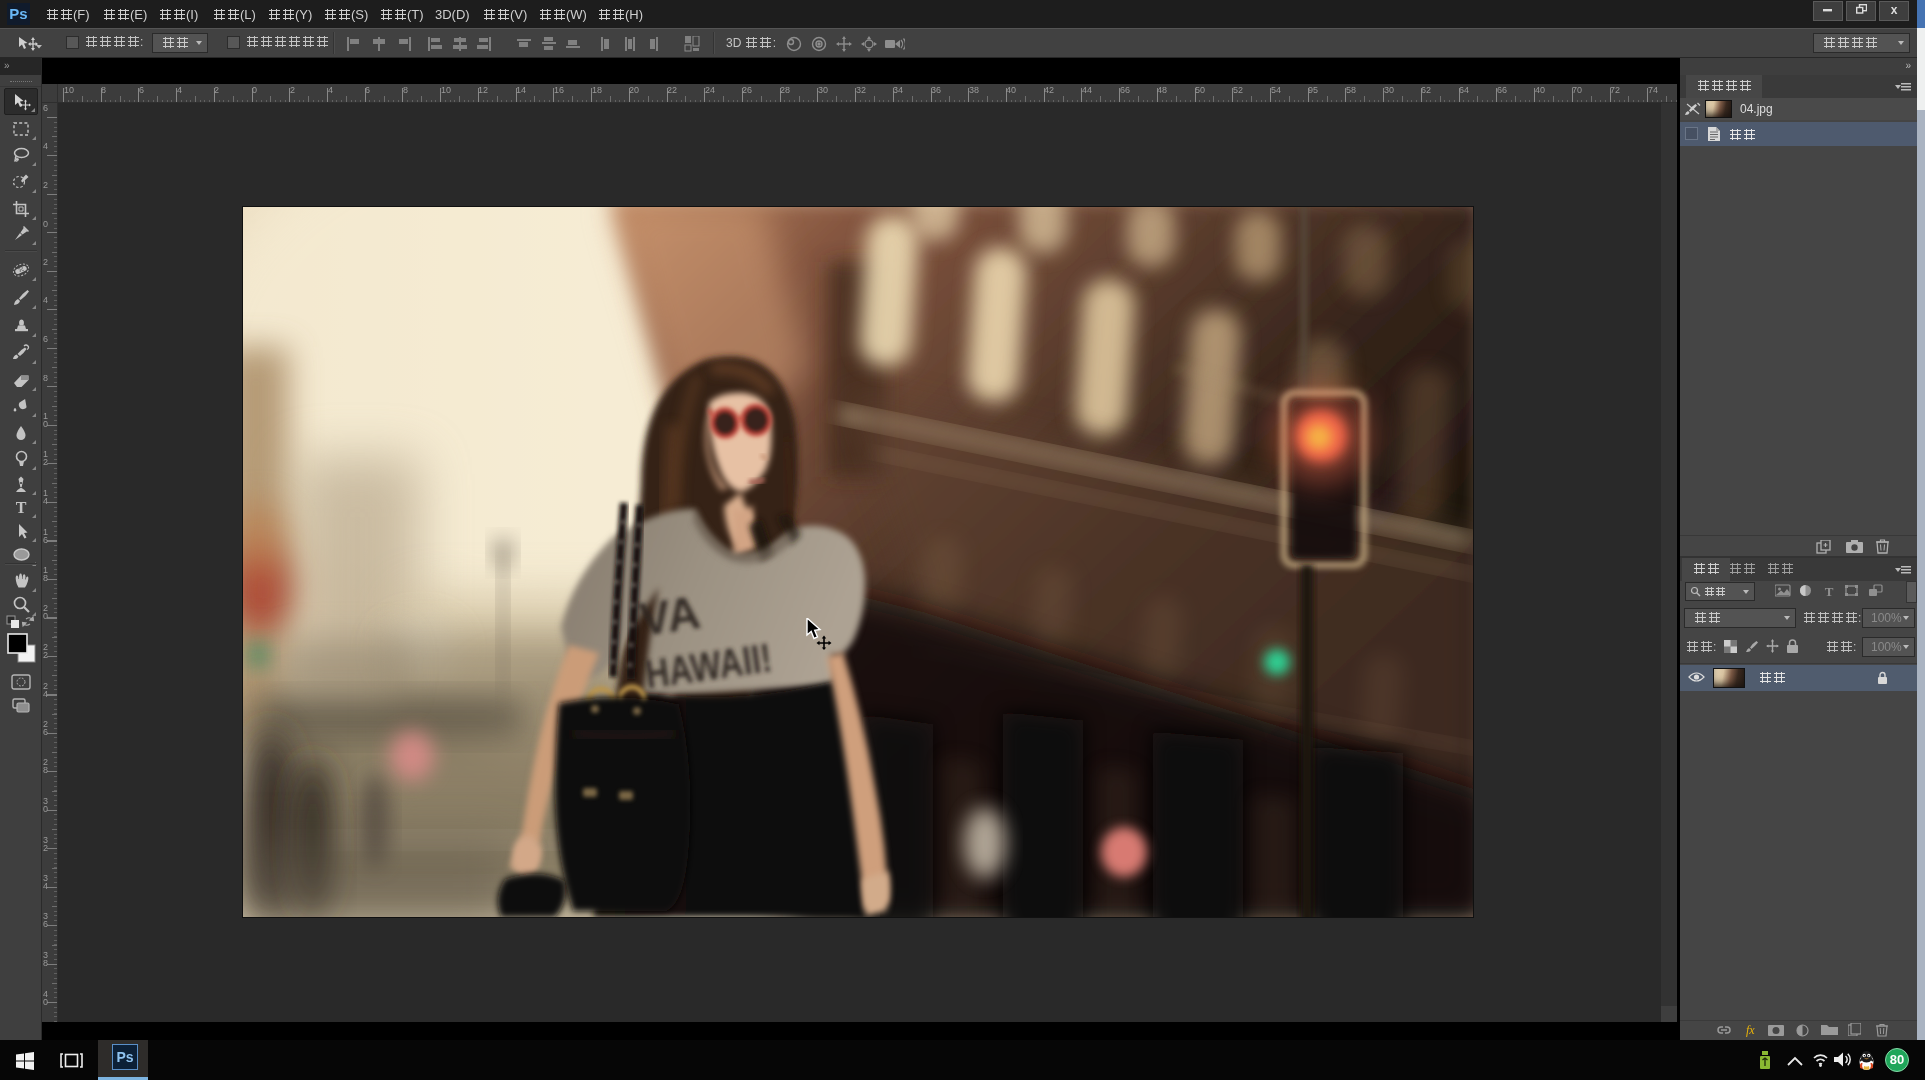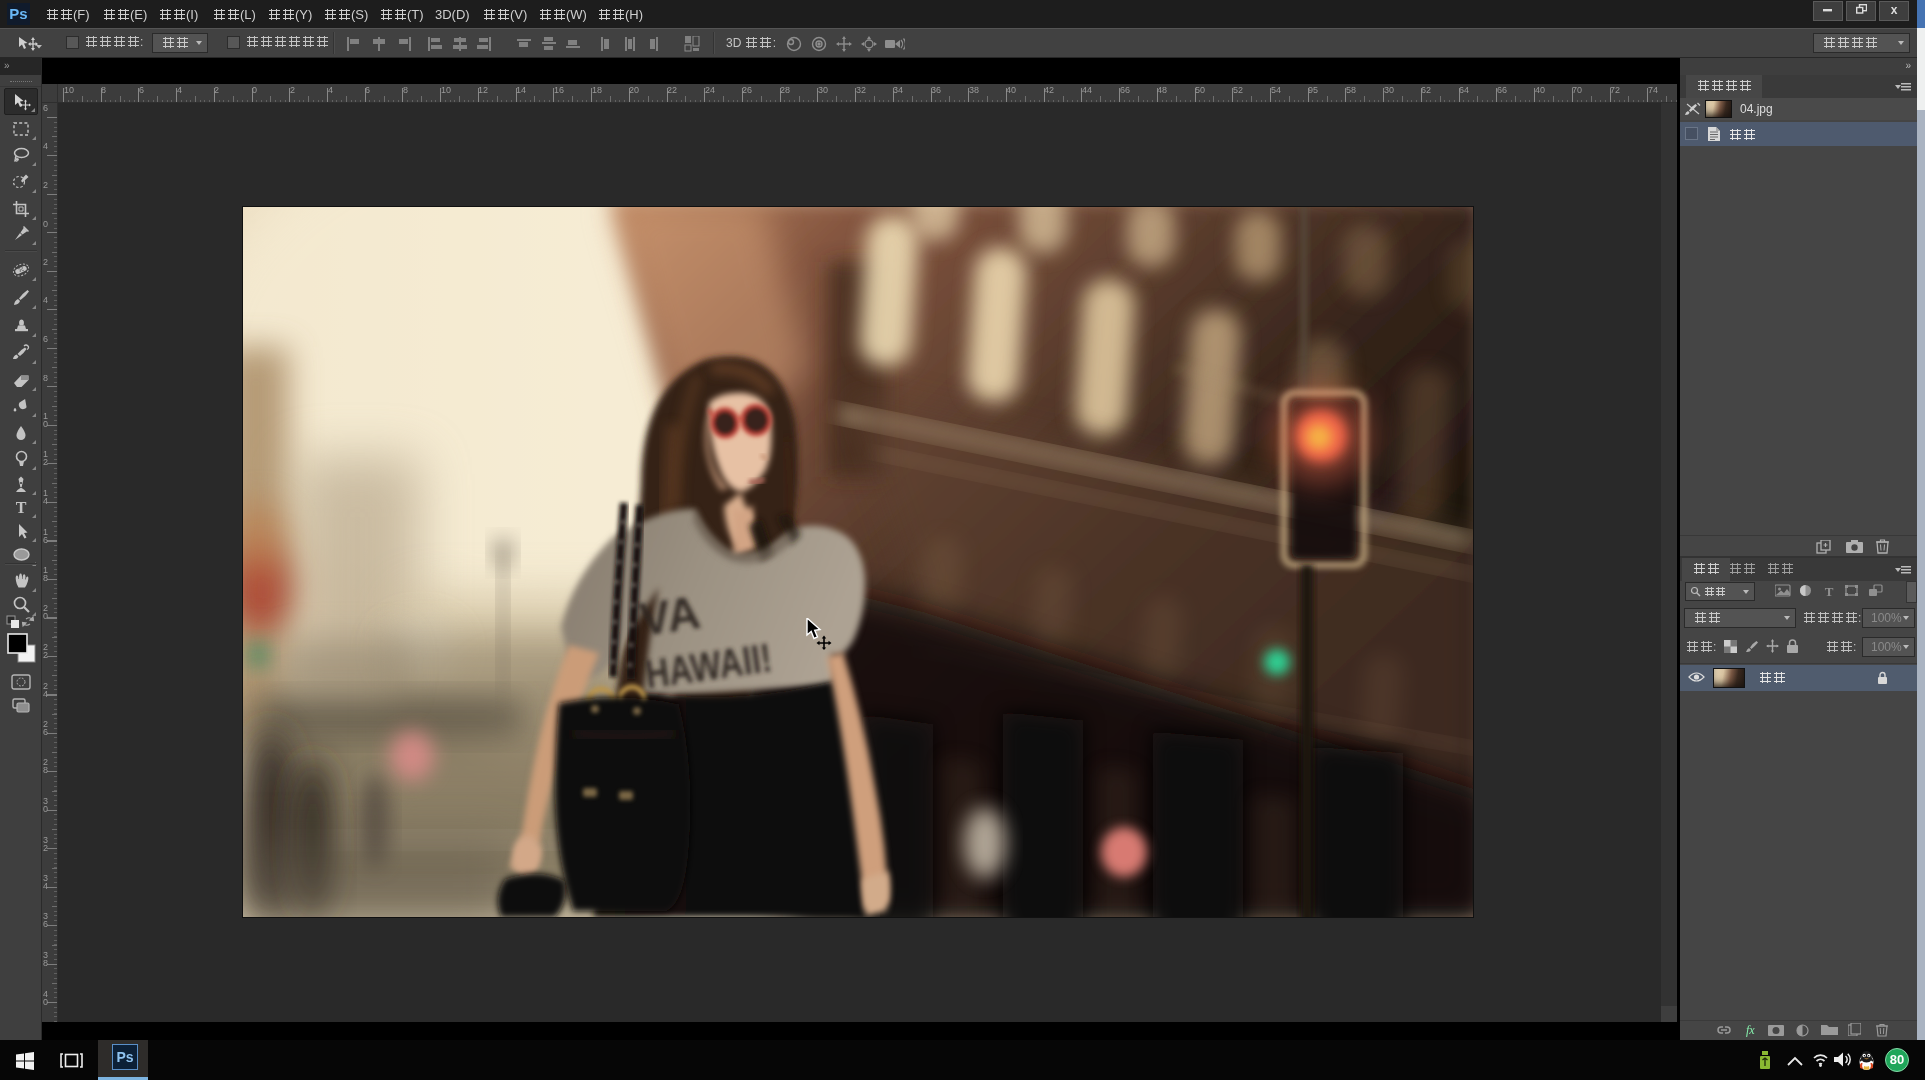--- a/index.html
+++ b/index.html
@@ -783,21 +783,21 @@
       <span class="ab" style="left:78px;top:6px;color:#e5e5e5;font-size:12px;font-style:italic"><i class="k"></i><i class="k"></i></span>
       <svg class="ab" style="left:197px;top:6px" width="11" height="14" viewBox="0 0 11 14">
           <rect x="1" y="6" width="9" height="7" rx="1" fill="#d8d8d8"></rect>
           <path d="M3 6 L3 4 a2.5 2.5 0 0 1 5 0 L8 6" fill="none" stroke="#d8d8d8" stroke-width="1.4"></path>
         </svg>
     </div>
     <div class="ab" style="left:0;top:962px;width:237px;height:20px;border-top:1px solid #3a3a3a">
       <svg class="ab" style="left:36px;top:4px" width="16" height="10" viewBox="0 0 16 10">
           <path d="M7 2 L5 2 a3 3 0 0 0 0 6 L7 8 M9 2 L11 2 a3 3 0 0 1 0 6 L9 8 M5 5 L11 5" fill="none" stroke="#9a9a9a" stroke-width="1.5"></path>
         </svg>
-      <span class="ab" style="left:66px;top:2px;color:#86efac;font-size:12px;font-style:italic;font-family:'Liberation Serif'">fx</span>
+      <span class="ab" style="left:66px;top:2px;color:#eab308;font-size:12px;font-style:italic;font-family:'Liberation Serif'">fx</span>
       <svg class="ab" style="left:88px;top:3px" width="16" height="13" viewBox="0 0 16 13">
           <rect x="0" y="1" width="16" height="11" rx="1" fill="#9a9a9a"></rect>
           <circle cx="8" cy="6.5" r="3.5" fill="#454545"></circle>
         </svg>
       <svg class="ab" style="left:116px;top:3px" width="13" height="13" viewBox="0 0 13 13">
           <circle cx="6.5" cy="6.5" r="5.5" fill="none" stroke="#9a9a9a" stroke-width="1.2"></circle>
           <path d="M6.5 1 A5.5 5.5 0 0 0 6.5 12 Z" fill="#9a9a9a"></path>
         </svg>
       <svg class="ab" style="left:141px;top:3px" width="17" height="12" viewBox="0 0 17 12">
           <path d="M0 11 L0 1 L6 1 L8 3 L17 3 L17 11 Z" fill="#9a9a9a"></path>

